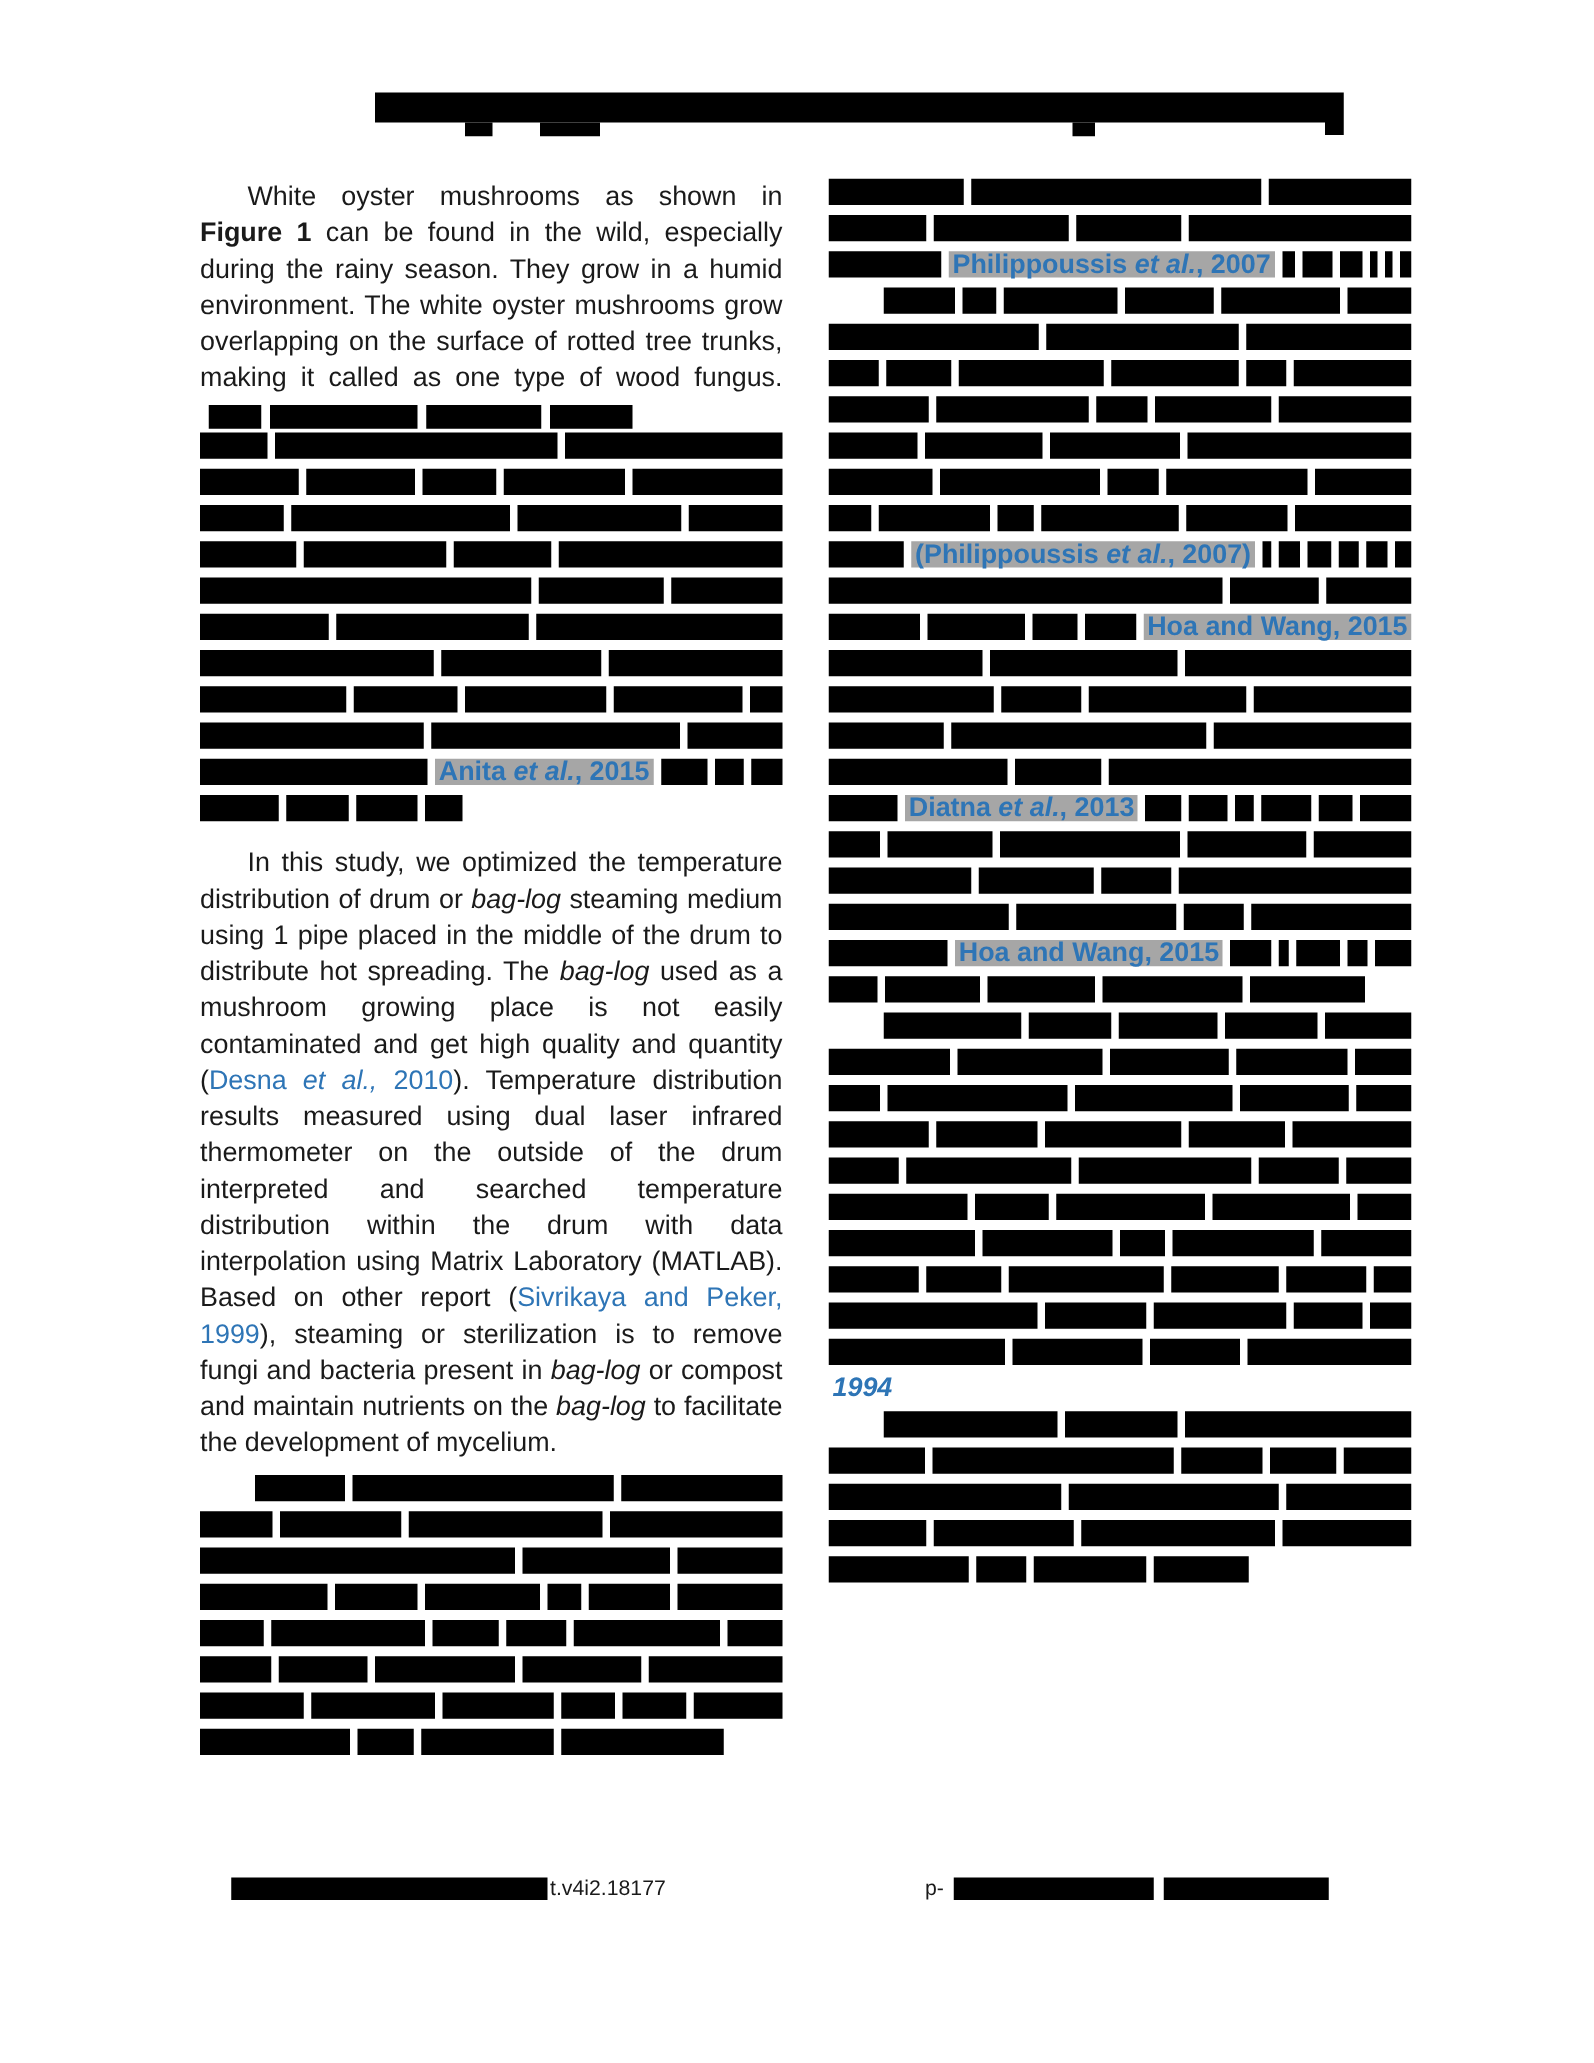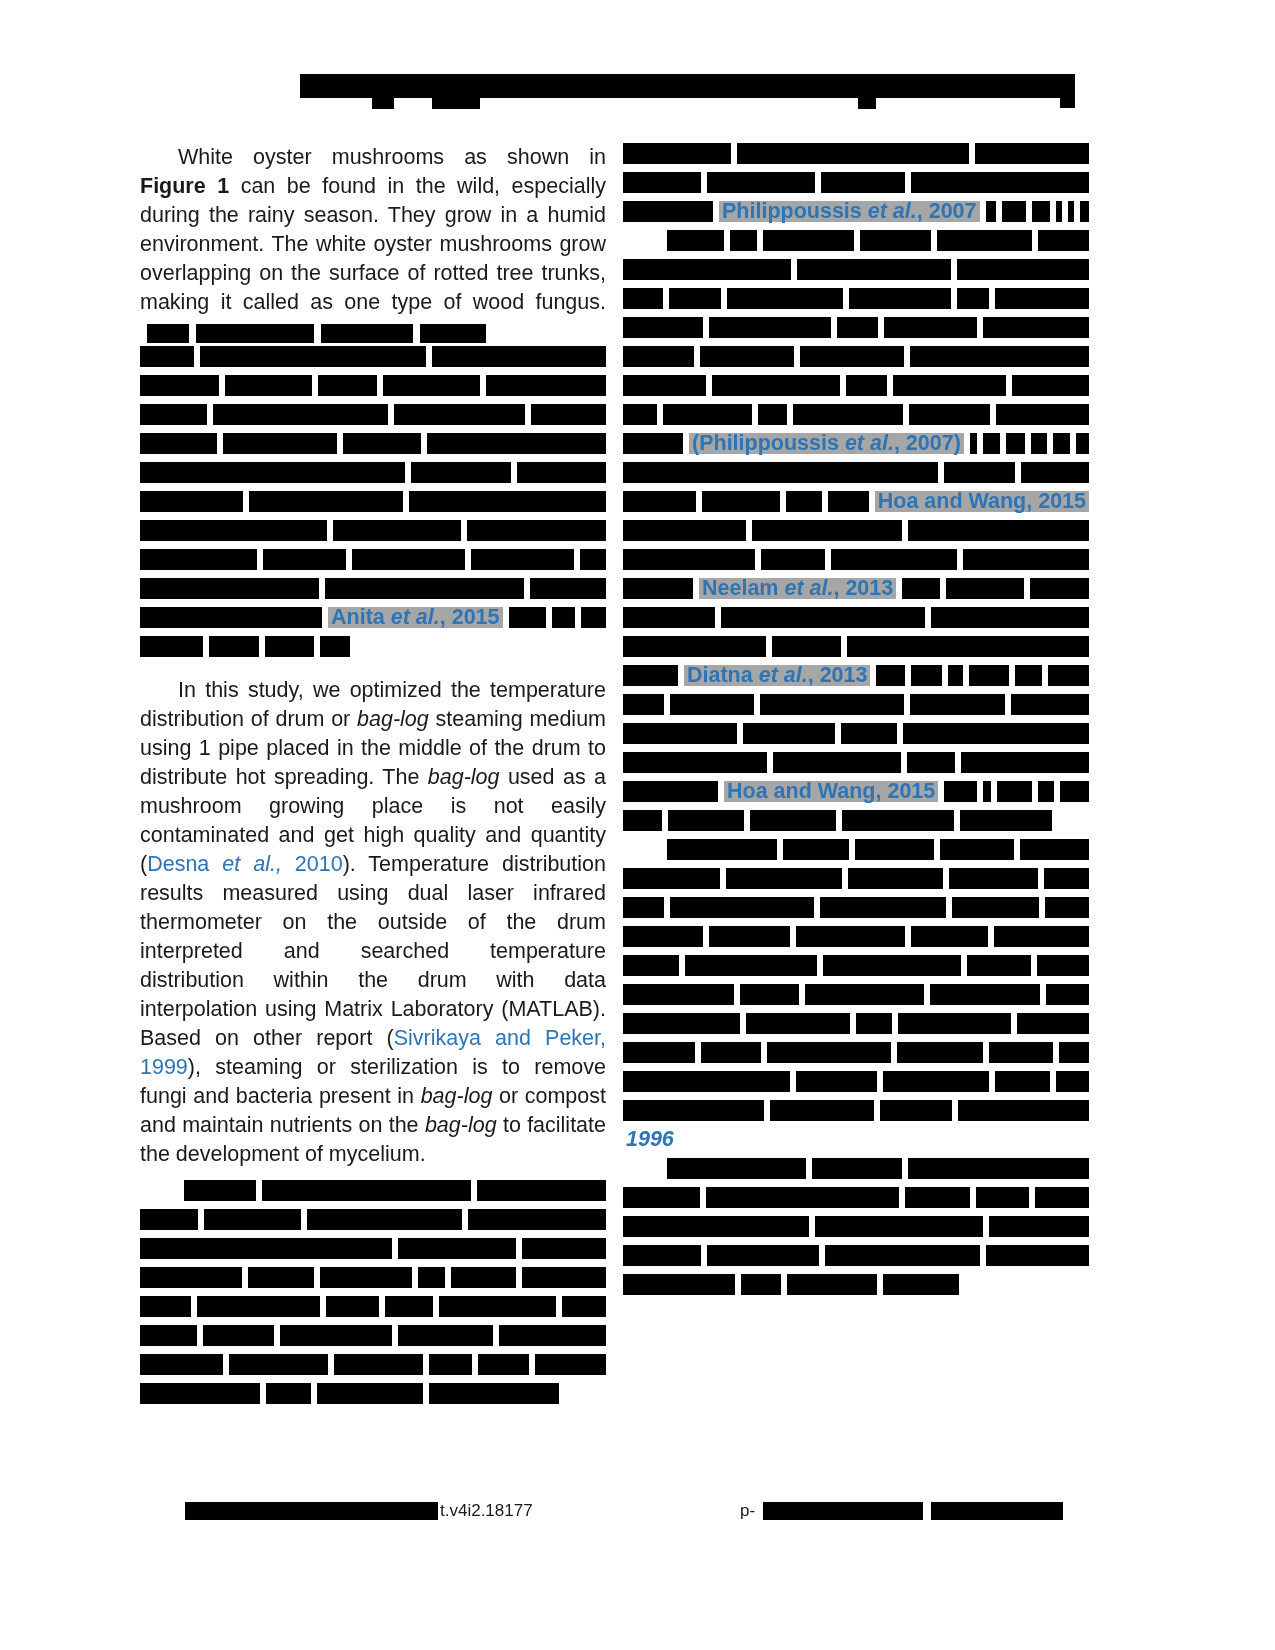--- a/index.html
+++ b/index.html
@@ -3,21 +3,21 @@
 <meta charset="utf-8">
 <style>
   html,body{margin:0;padding:0;background:#ffffff;}
   .page{position:relative;width:1275px;height:1650px;background:#ffffff;overflow:hidden;
         font-family:"Liberation Sans",sans-serif;color:#1a1a1a;}
   
   .hdr{position:absolute;top:74px;left:0;width:1275px;height:44px;}
   .hbar{position:absolute;background:#000;}
   
   .cols{position:absolute;top:143px;left:140px;width:950px;display:flex;gap:17px;}
-  .col{width:466px;min-width:466px;}
+  .col{width:466px;min-width:466px;margin-left:20px;}
   
   .para{font-size:21.5px;line-height:29px;text-align:justify;margin:0;}
   .para.indent{text-indent:38px;}
   .para .b{font-weight:bold;}
   .para .i{font-style:italic;}
   .para .link{color:#2E75B6;cursor:pointer;}
   .ibar{display:inline-block;height:19px;background:#000;vertical-align:text-bottom;margin-left:7px;}
   .gap{height:11px;}
   
   .rl{height:21px;margin-bottom:8px;display:flex;align-items:stretch;gap:6px;}
@@ -344,29 +344,20 @@
           </div>
           <div class="rl">
             <div class="rw" style="flex: 1 1 0px;">
               <div class="bar" style="flex: 2.54654 1 0px;"></div>
               <div class="bar" style="flex: 1.22352 1 0px;"></div>
               <div class="bar" style="flex: 2.43037 1 0px;"></div>
               <div class="bar" style="flex: 2.42093 1 0px;"></div>
             </div>
           </div>
           <div class="rl">
-            <div class="bar" style="width: 70px; flex: 0 0 70px;"></div>
-            <span class="cite hl bld"><span>Neelam </span><span style="font-style: italic;">et al.</span><span>, 2013</span></span>
-            <div class="rw" style="flex: 1 1 0px;">
-              <div class="bar" style="flex: 1.30503 1 0px;"></div>
-              <div class="bar" style="flex: 2.67615 1 0px;"></div>
-              <div class="bar" style="flex: 2.03103 1 0px;"></div>
-            </div>
-          </div>
-          <div class="rl">
             <div class="rw" style="flex: 1 1 0px;">
               <div class="bar" style="flex: 1.18936 1 0px;"></div>
               <div class="bar" style="flex: 2.65105 1 0px;"></div>
               <div class="bar" style="flex: 2.05397 1 0px;"></div>
             </div>
           </div>
           <div class="rl">
             <div class="rw" style="flex: 1 1 0px;">
               <div class="bar" style="flex: 1.06815 1 0px;"></div>
               <div class="bar" style="flex: 0.515622 1 0px;"></div>
@@ -515,21 +506,21 @@
           </div>
           <div class="rl">
             <div class="rw" style="flex: 1 1 0px;">
               <div class="bar" style="flex: 2.62726 1 0px;"></div>
               <div class="bar" style="flex: 1.9407 1 0px;"></div>
               <div class="bar" style="flex: 1.36149 1 0px;"></div>
               <div class="bar" style="flex: 2.43911 1 0px;"></div>
             </div>
           </div>
           <div class="rl">
-            <span class="cite bld"><span style="font-style: italic;">1996</span></span>
+            <span class="cite bld"><span style="font-style: italic;">1994</span></span>
           </div>
           <div class="rl">
             <div class="sp" style="width: 38px;"></div>
             <div class="rw" style="flex: 1 1 0px;">
               <div class="bar" style="flex: 1.03479 1 0px;"></div>
               <div class="bar" style="flex: 0.675896 1 0px;"></div>
               <div class="bar" style="flex: 1.35022 1 0px;"></div>
             </div>
           </div>
           <div class="rl">

